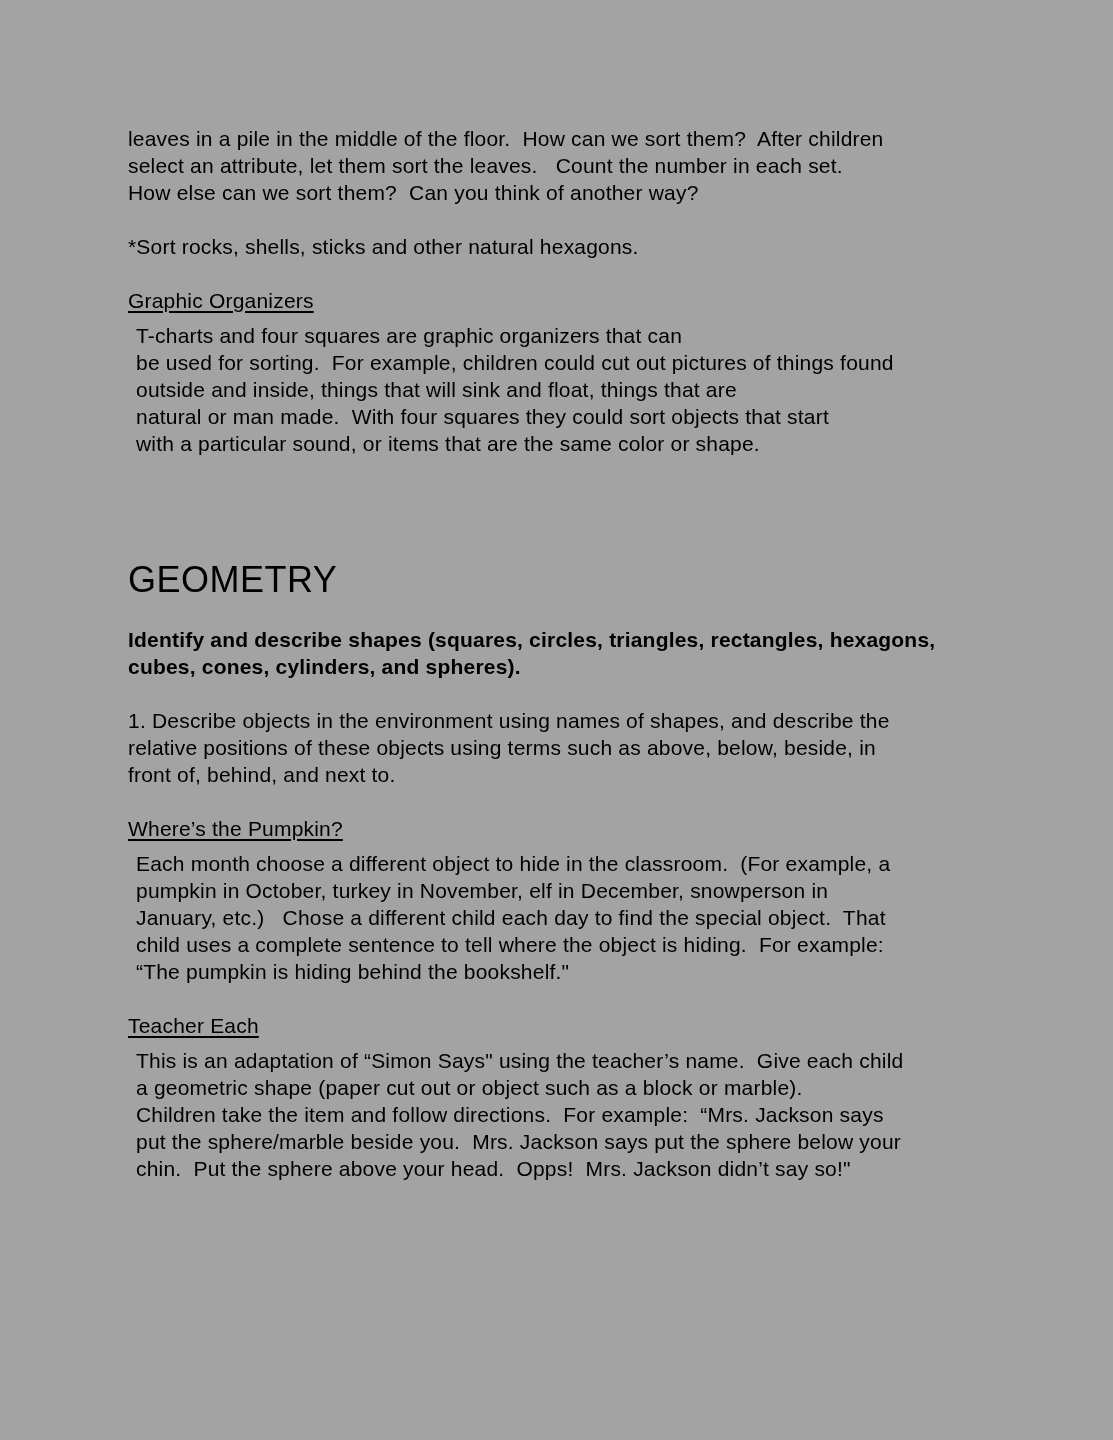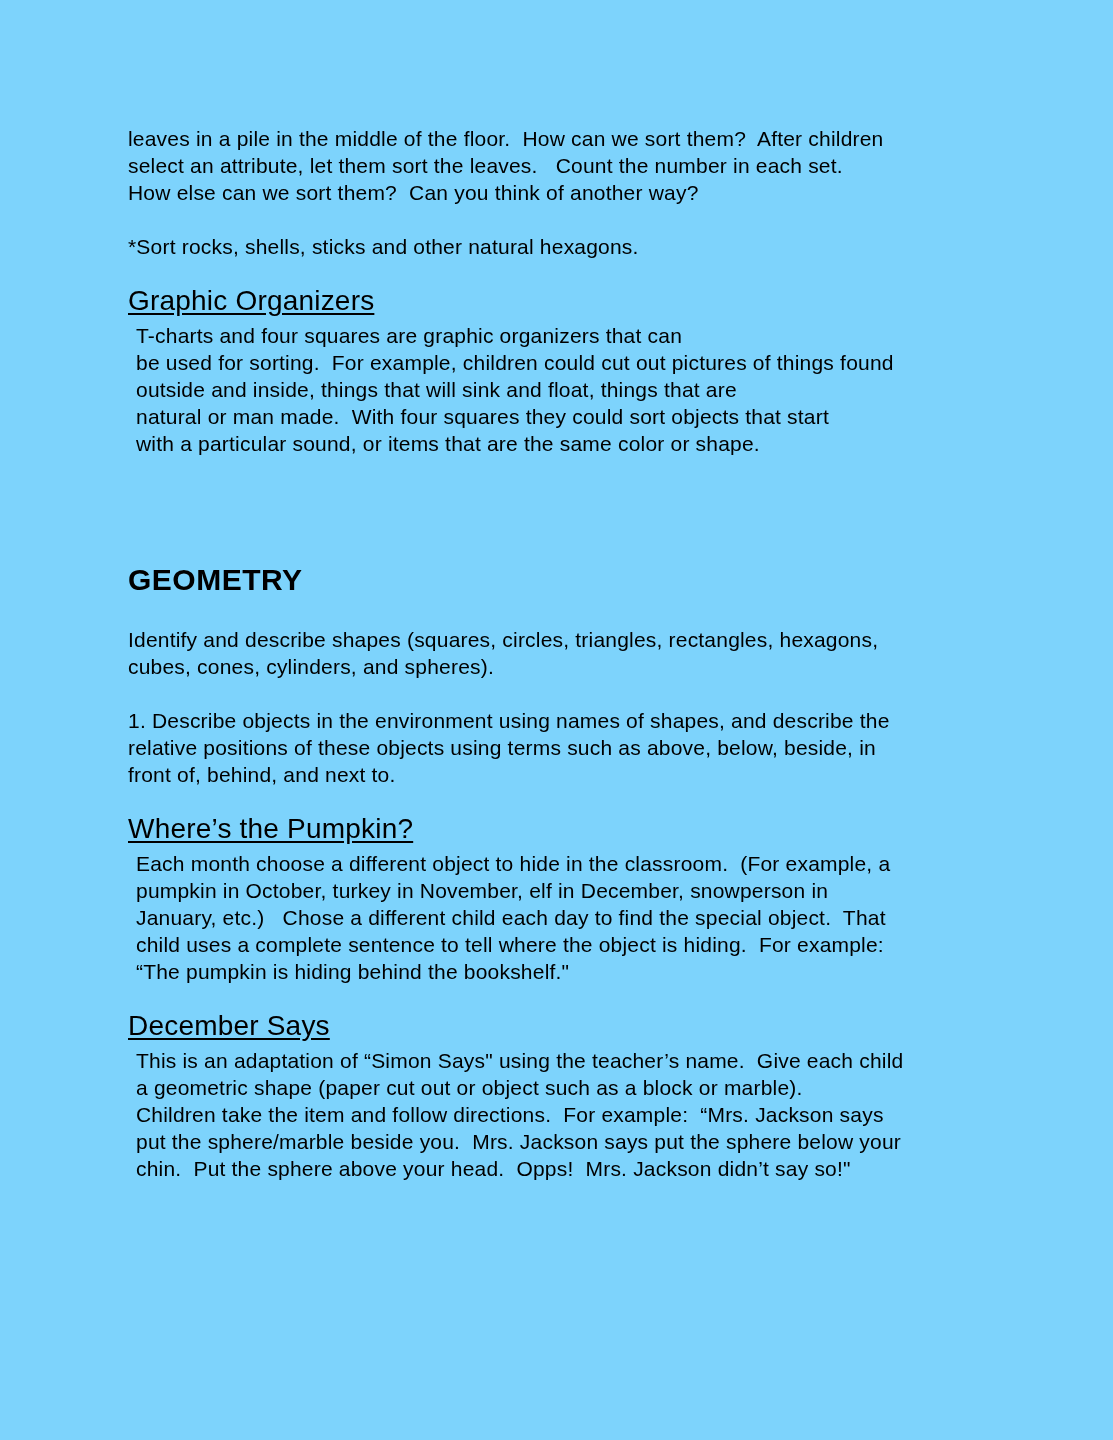--- a/index.html
+++ b/index.html
@@ -5,21 +5,21 @@
   html, body {
     margin: 0;
     padding: 0;
     background: #e8e8e8;
   }
   .page {
     position: relative;
     width: 1113px;
     height: 1440px;
     margin: 0 auto;
-    background: #7dd3fc;
+    background: #a3a3a3;
     color: #000000;
     font-family: "Liberation Sans", "DejaVu Sans", sans-serif;
     overflow: hidden;
     box-sizing: border-box;
   }
   .content {
     position: absolute;
     top: 125px;
     left: 128px;
     width: 950px;
@@ -32,36 +32,36 @@
     white-space: pre-wrap;
     letter-spacing: 0.2px;
   }
   .section {
     margin: 0 0 27px 0;
   }
   .section .body-text {
     margin: 8px;
   }
   .sub-heading {
-    font-size: 28px;
+    font-size: 21px;
     line-height: 27px;
     font-weight: 400;
     text-decoration: underline;
     text-underline-offset: 3px;
     letter-spacing: 0.2px;
   }
   .doc-title {
     margin: 104px 0 27px 0;
-    font-size: 30px;
+    font-size: 36px;
     line-height: 38px;
-    font-weight: 700;
+    font-weight: 400;
     letter-spacing: 0.5px;
   }
   .bold-text {
-    font-weight: 400;
+    font-weight: 700;
   }
 </style>
 </head>
 <body>
 
 <div class="page">
   <div class="content">
 
     <p class="body-text">leaves in a pile in the middle of the floor.  How can we sort them?  After children
 select an attribute, let them sort the leaves.   Count the number in each set.
@@ -90,21 +90,21 @@
     <div class="section">
       <div class="sub-heading">Where’s the Pumpkin?</div>
       <p class="body-text">Each month choose a different object to hide in the classroom.  (For example, a
 pumpkin in October, turkey in November, elf in December, snowperson in
 January, etc.)   Chose a different child each day to find the special object.  That
 child uses a complete sentence to tell where the object is hiding.  For example:
 “The pumpkin is hiding behind the bookshelf."</p>
     </div>
 
     <div class="section">
-      <div class="sub-heading">December Says</div>
+      <div class="sub-heading">Teacher Each</div>
       <p class="body-text">This is an adaptation of “Simon Says" using the teacher’s name.  Give each child
 a geometric shape (paper cut out or object such as a block or marble).
 Children take the item and follow directions.  For example:  “Mrs. Jackson says
 put the sphere/marble beside you.  Mrs. Jackson says put the sphere below your
 chin.  Put the sphere above your head.  Opps!  Mrs. Jackson didn’t say so!"</p>
     </div>
 
     <div class="section">
     </div>
 

